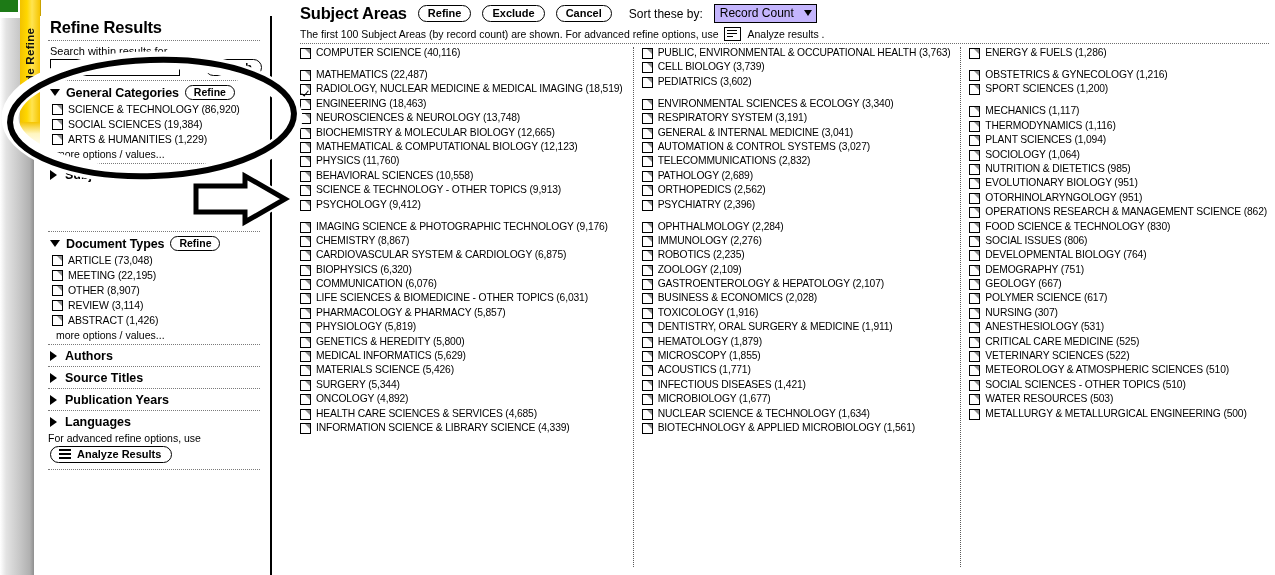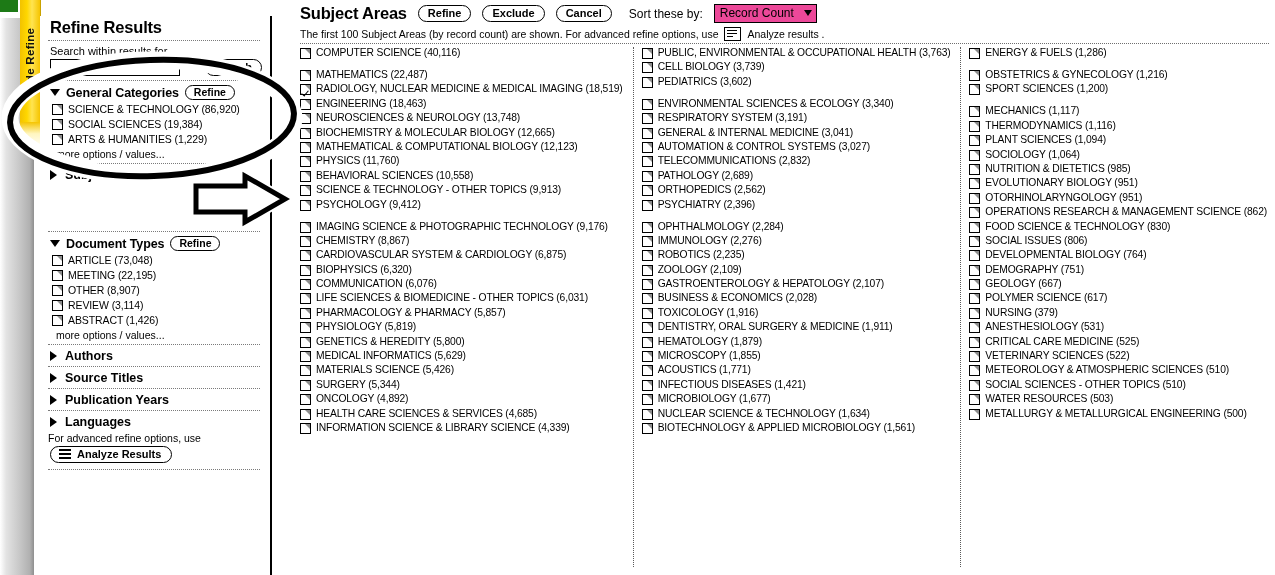--- a/index.html
+++ b/index.html
@@ -190,21 +190,21 @@
   }
   #main-head {
     display: flex; align-items: center; gap: 11px;
     margin-bottom: 4px;
   }
   #main-title {
     font-size: 16.5px; font-weight: bold; letter-spacing: -0.2px;
   }
   #sortby-label { font-size: 12px; margin-left: 6px; }
   .select-box {
-    border: 1.5px solid #000; background: #ec4899;
+    border: 1.5px solid #000; background: #c4b5fd;
     font-size: 12px; padding: 1px 4px 2px 5px;
     display: inline-flex; align-items: center; gap: 10px;
     cursor: pointer;
   }
   .caret-down {
     width: 0; height: 0;
     border-left: 4px solid transparent;
     border-right: 4px solid transparent;
     border-top: 6px solid #000;
   }
@@ -675,21 +675,21 @@
         <div class="subj-row">
           <span class="cb"></span>
           <span class="txt">GEOLOGY (667)</span>
         </div>
         <div class="subj-row">
           <span class="cb"></span>
           <span class="txt">POLYMER SCIENCE (617)</span>
         </div>
         <div class="subj-row">
           <span class="cb"></span>
-          <span class="txt">NURSING (379)</span>
+          <span class="txt">NURSING (307)</span>
         </div>
         <div class="subj-row">
           <span class="cb"></span>
           <span class="txt">ANESTHESIOLOGY (531)</span>
         </div>
         <div class="subj-row">
           <span class="cb"></span>
           <span class="txt">CRITICAL CARE MEDICINE (525)</span>
         </div>
         <div class="subj-row">

